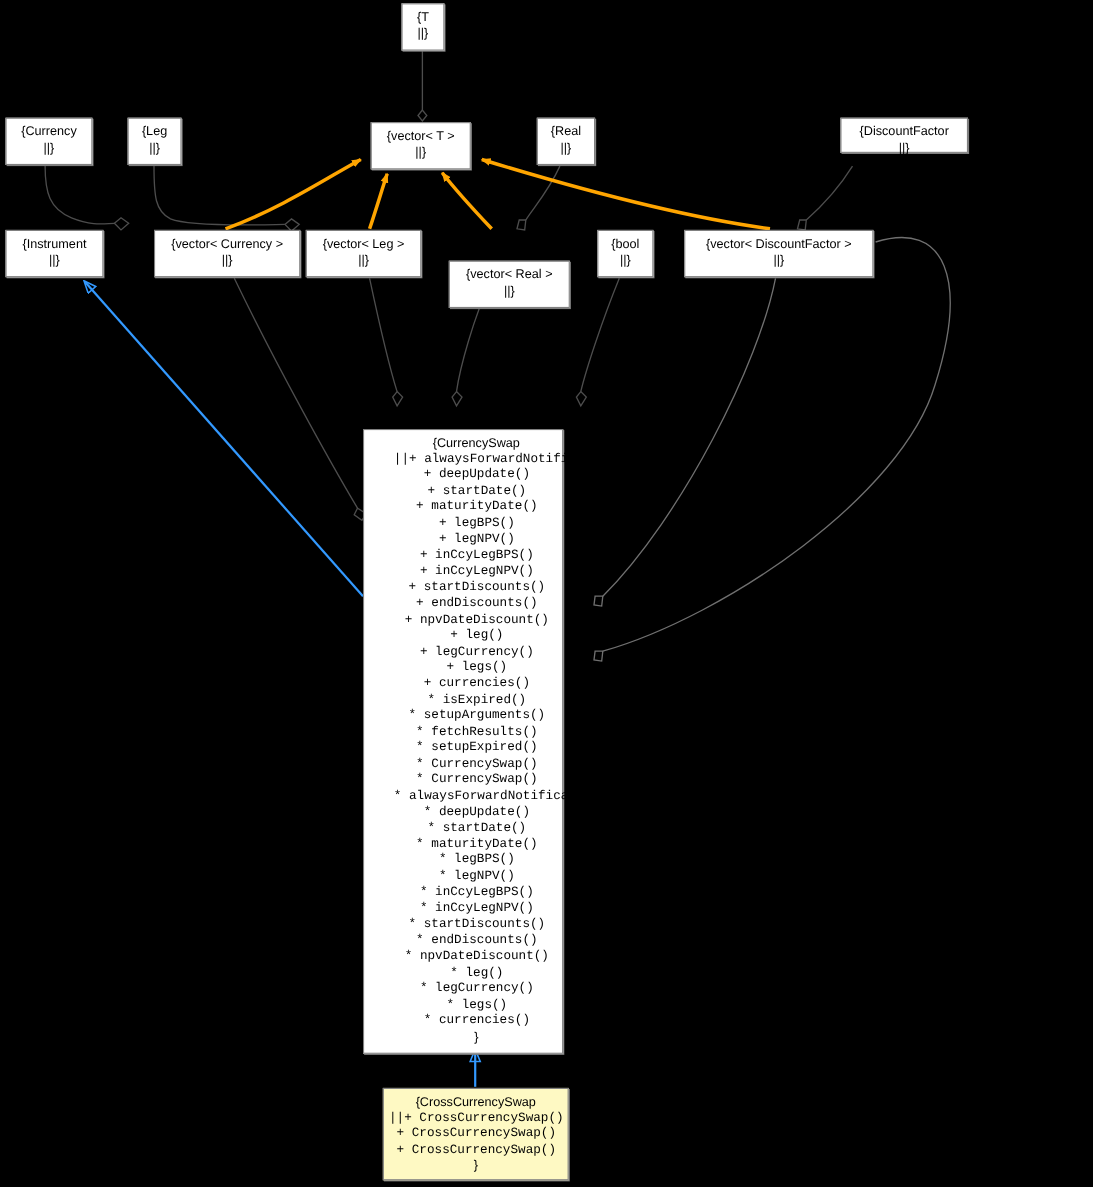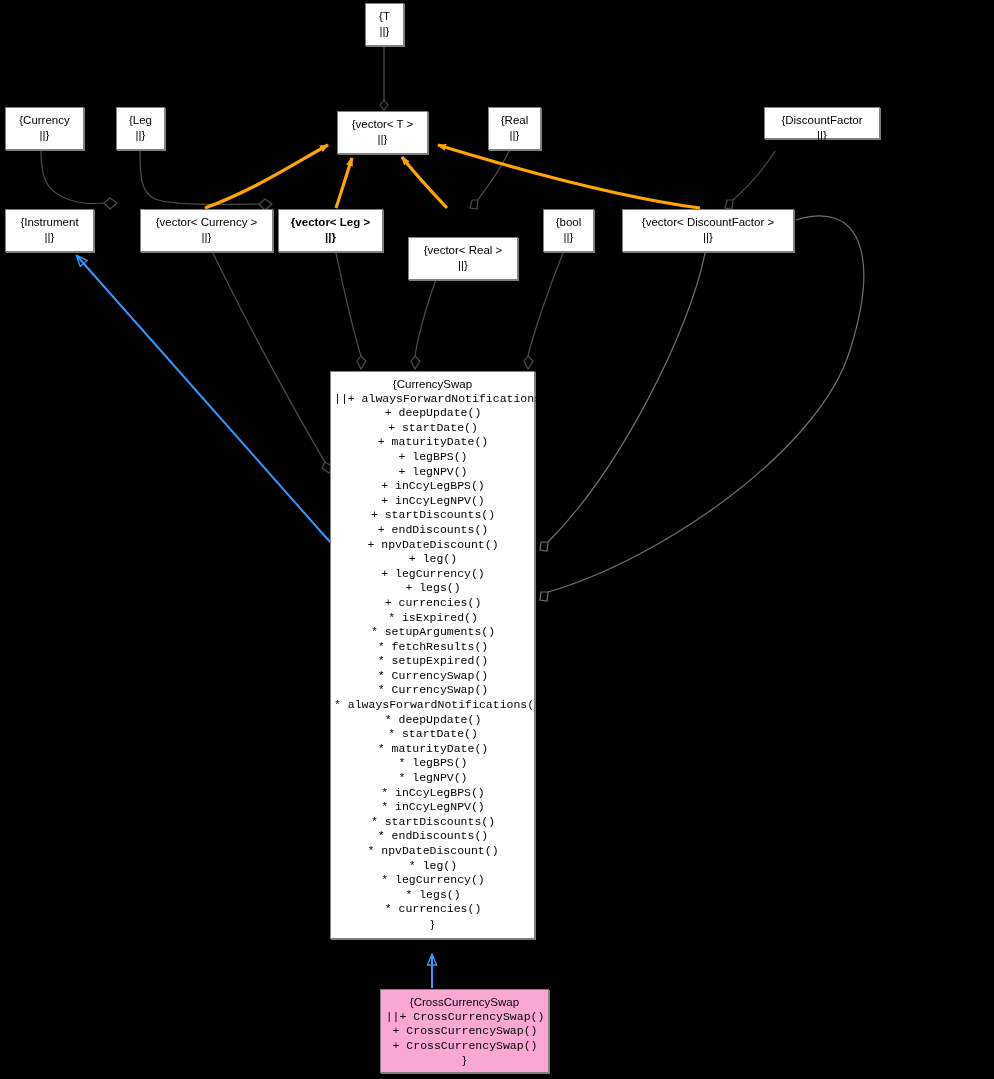--- a/index.html
+++ b/index.html
@@ -30,22 +30,21 @@
     background: #ffffff;
     border: 1px solid #808080;
     box-shadow: 1px 1px 0 0 #7f7f7f;
     color: #000000;
     text-align: center;
     font-size: 11.5px;
     line-height: 14.6px;
     z-index: 5;
   }
   .node.filled {
-    background: #f9a8d4;
-    margin-left: 32px;
+    background: #fef9c3;
   }
   .node .title {
     display: block;
     text-align: center;
     white-space: nowrap;
     padding: 0 4px;
   }
   .node .members {
     display: block;
     text-align: center;
@@ -188,41 +187,41 @@
   <div class="node small" style="left:5px; top:209px; width:89px; height:43px;">
     <span class="title">{Instrument</span>
     <span class="closing">||}</span>
   </div>
 
   <div class="node small" style="left:119px; top:209px; width:133px; height:43px;margin-left:21px;">
     <span class="title">{vector&lt; Currency &gt;</span>
     <span class="closing">||}</span>
   </div>
 
-  <div class="node small" style="left:278px; top:209px; width:105px; height:43px;font-weight:bold;">
+  <div class="node small" style="left:278px; top:209px; width:105px; height:43px;">
     <span class="title">{vector&lt; Leg &gt;</span>
     <span class="closing">||}</span>
   </div>
 
   <div class="node small" style="left:408px; top:209px; width:110px; height:43px;margin-top:28px;">
     <span class="title">{vector&lt; Real &gt;</span>
     <span class="closing">||}</span>
   </div>
 
   <div class="node small" style="left:543px; top:209px; width:51px; height:43px;">
     <span class="title">{bool</span>
     <span class="closing">||}</span>
   </div>
 
   <div class="node small" style="left:622px; top:209px; width:172px; height:43px;">
     <span class="title">{vector&lt; DiscountFactor &gt;</span>
     <span class="closing">||}</span>
   </div>
 
-  <div class="node" style="left:330px; top:371px; width:205px; height:568px; padding-top:5px;">
+  <div class="node" style="left:330px; top:390px; width:182px; height:568px; padding-top:5px;padding-left:24px;">
     <span class="title">{CurrencySwap</span>
     <span class="members">
         <span class="m">||+ alwaysForwardNotifications()</span>
         <span class="m">+ deepUpdate()</span>
         <span class="m">+ startDate()</span>
         <span class="m">+ maturityDate()</span>
         <span class="m">+ legBPS()</span>
         <span class="m">+ legNPV()</span>
         <span class="m">+ inCcyLegBPS()</span>
         <span class="m">+ inCcyLegNPV()</span>

